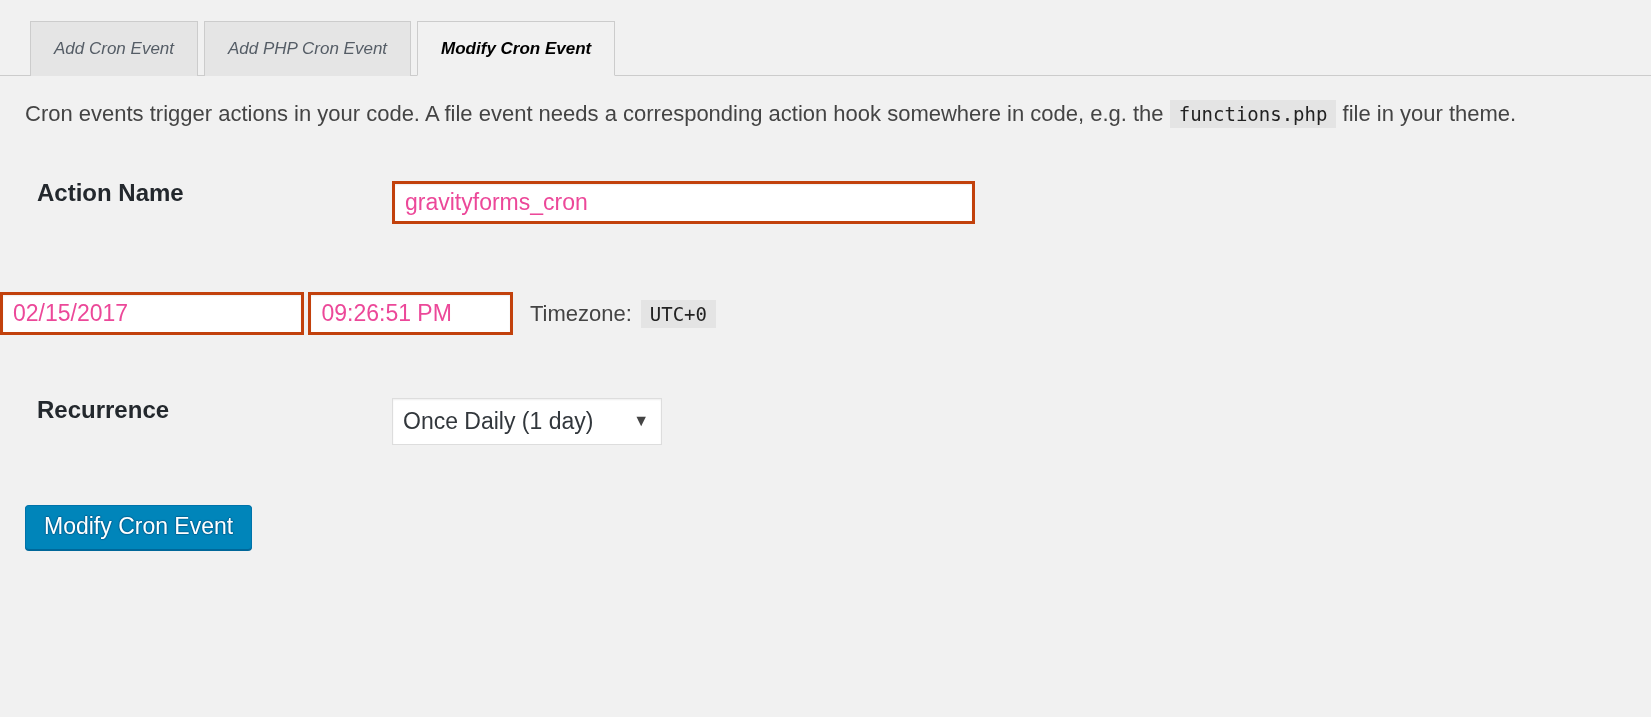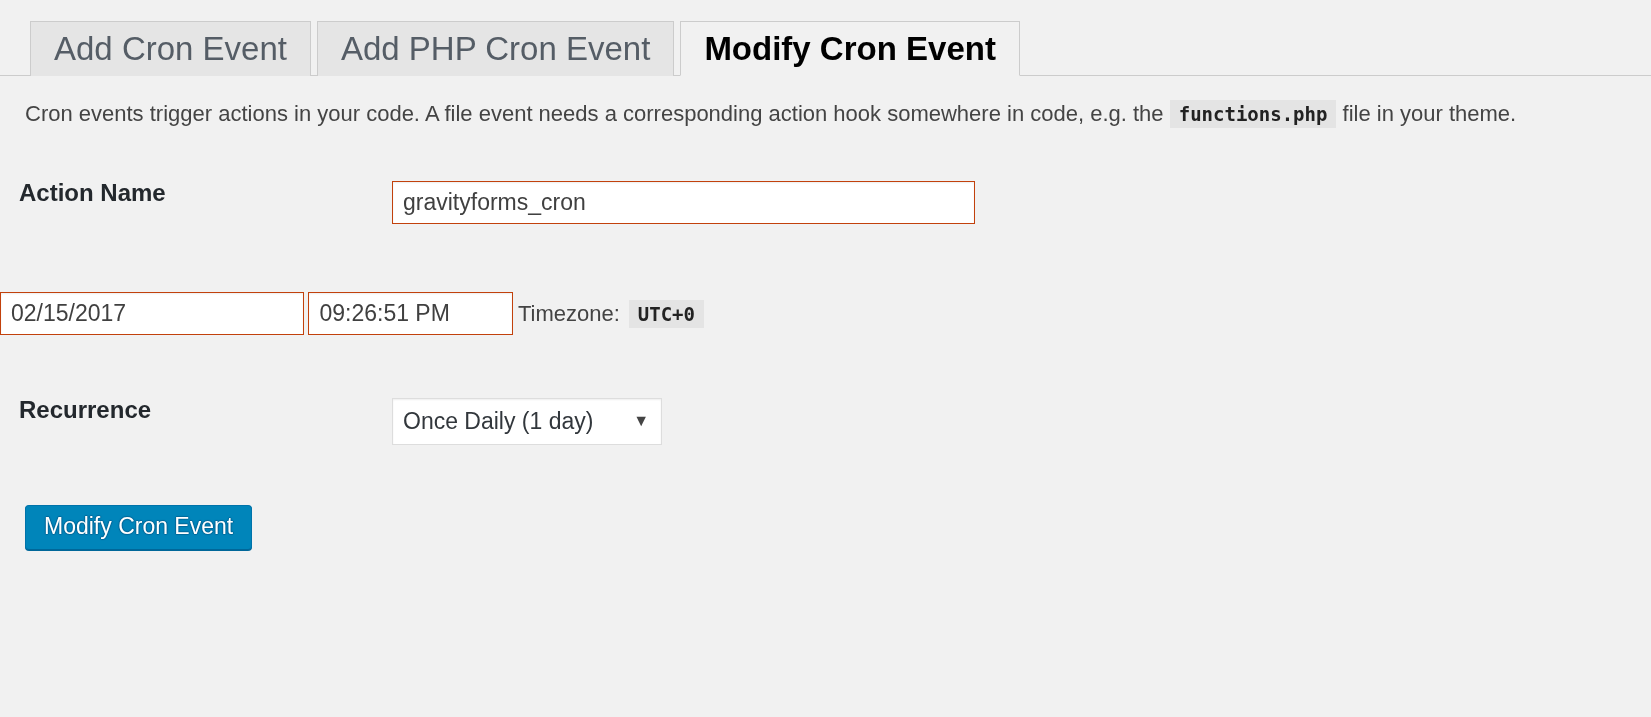--- a/index.html
+++ b/index.html
@@ -30,29 +30,30 @@
     align-items: flex-end;
     border-bottom: 1px solid #ccc;
     background: #f1f1f1;
   }
   .tab {
     box-sizing: border-box;
     height: 55px;
     line-height: 53px;
     padding: 0 23px;
     margin-right: 6px;
-    font-size: 33px;
+    font-size: 17px;
     color: #555d66;
     background: #e5e5e5;
     border: 1px solid #ccc;
     border-bottom: none;
     position: relative;
     bottom: -1px;
     white-space: nowrap;
     cursor: pointer;
+    font-style: italic;
   }
   .tab.active {
     background: #f1f1f1;
     color: #000;
     font-weight: bold;
     border-bottom: 1px solid #f1f1f1;
   }
 
   
   .description {
@@ -64,55 +65,54 @@
     white-space: nowrap;
     line-height: 36px;
   }
   code.inline {
     font-family: "DejaVu Sans Mono", monospace;
     font-size: 19px;
     background: #e4e4e4;
     padding: 3px 9px;
     border-radius: 0;
     color: #222;
-    font-weight: bold;
   }
 
   
   .form {
     position: absolute;
     left: 0;
     top: 166px;
     width: 1651px;
   }
   .row {
     display: flex;
     align-items: flex-start;
     position: relative;
   }
   .row-label {
     width: 392px;
     box-sizing: border-box;
-    padding-left: 19px;
+    padding-left: 37px;
     font-size: 24px;
     font-weight: bold;
     color: #23282d;
     line-height: 1;
   }
   .row-field {
     flex: 1;
   }
 
   input.text {
     box-sizing: border-box;
     font-family: "Liberation Sans", sans-serif;
     font-size: 23px;
-    color: #404040;
+    color: #ec4899;
     background: #fff;
-    border: 1px solid #c2410c;
+    border: 3px solid #c2410c;
     box-shadow: inset 0 1px 2px rgba(0,0,0,.07);
     padding: 6px 10px;
     outline: none;
     border-radius: 0;
   }
   input.action-name { width: 583px; height: 43px; }
   input.arguments  { width: 583px; height: 43px; }
   input.date       { width: 304px; height: 43px; }
   input.time       { width: 205px; height: 43px; }
 
@@ -120,20 +120,21 @@
     font-size: 21px;
     font-style: italic;
     color: #666;
     margin-top: 20px;
     white-space: nowrap;
   }
 
   .tz-wrap {
     display: inline-flex;
     align-items: center;
+    margin-left: 12px;
     font-size: 22px;
     color: #444;
     height: 43px;
   }
   .tz-label { margin-right: 9px; }
 
   select.recurrence {
     box-sizing: border-box;
     width: 270px;
     height: 47px;

